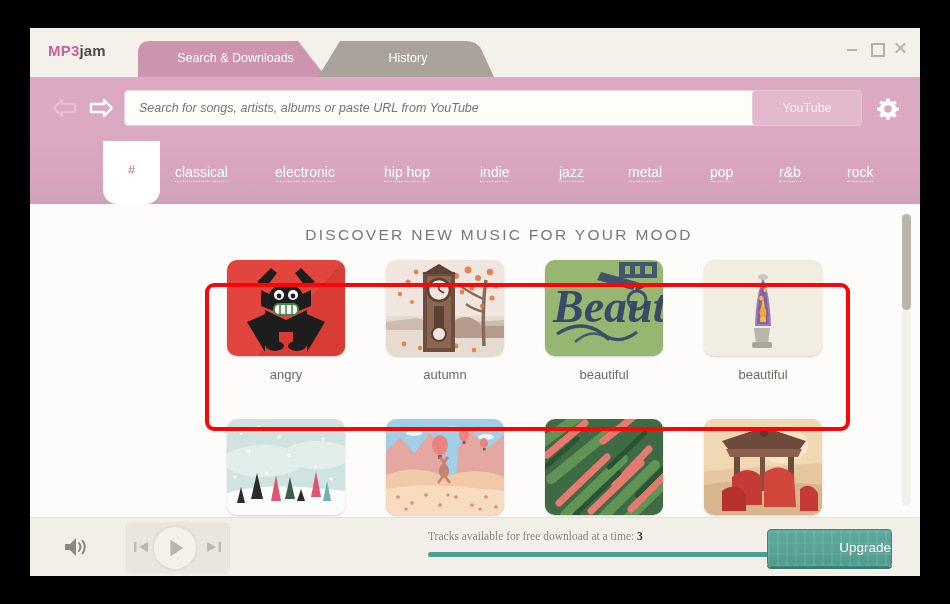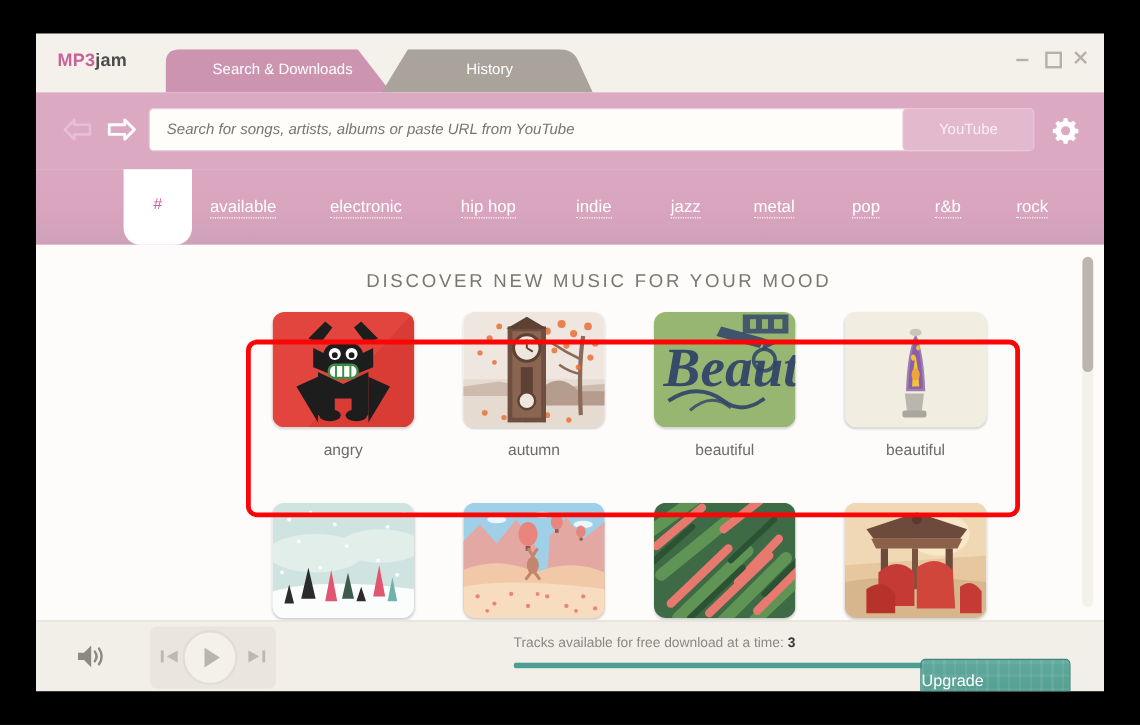--- a/index.html
+++ b/index.html
@@ -152,40 +152,39 @@
     background: #eae6de; border-radius: 6px;
   }
   .tbtn { position: absolute; cursor: pointer; }
   #btn-prev { left: 8px; top: 18px; width: 16px; height: 14px; }
   #btn-next { left: 81px; top: 18px; width: 16px; height: 14px; }
   #btn-play {
     left: 27px; top: 3px; width: 46px; height: 46px;
     border-radius: 50%; background: #f4f1ea; border: 2px solid #e2ded6;
   }
   .dl-label {
-    position: absolute; left: 398px; top: 12px; font-size: 11.5px; color: #8b8781;
+    position: absolute; left: 398px; top: 12px; font-size: 11.5px; color: #8b8781; font-family: Liberation Serif, serif;
   }
   .dl-label b { color: #3a3733; font-weight: bold; }
   .progress {
     position: absolute; left: 398px; top: 34px; width: 365px; height: 5px;
     background: #dfdbd3; border-radius: 3px; overflow: hidden; cursor: pointer;
   }
   .progress > i { display:block; height: 100%; background: #4c9e92; }
   .upgrade {
     position: absolute; left: 737px; top: 11px; width: 125px; height: 38px;
     border-radius: 4px; cursor: pointer;
     background:
       repeating-linear-gradient(90deg, rgba(255,255,255,.07) 0 2px, rgba(0,0,0,0) 2px 9px),
       repeating-linear-gradient(0deg, rgba(255,255,255,.06) 0 2px, rgba(0,0,0,0) 2px 11px),
       linear-gradient(to bottom, #61a99d 0%, #4f9b8e 100%);
     border: 1px solid #3f857a;
     box-shadow: 0 2px 0 #3c7a70;
-    color: #ffffff; font-size: 13.5px; text-align: left; line-height: 36px;
+    color: #ffffff; font-size: 13.5px; text-align: right; line-height: 36px;
     font-family: "Liberation Sans", sans-serif;
-    margin-top: 20px;
   }
 </style>
 </head>
 <body>
 
 <div id="app">
 
   <div class="titlebar">
     <div class="logo">
       <span class="mp3">MP3</span><span class="jam">jam</span>
@@ -223,21 +222,21 @@
     </div>
     <input class="search-input" type="text" placeholder="Search for songs, artists, albums or paste URL from YouTube" style="">
     <button class="search-btn">YouTube</button>
     <svg class="gear" viewBox="0 0 24 24">
       <path fill="#ffffff" d="M12,8.2a3.8,3.8 0 1 0 0,7.6a3.8,3.8 0 1 0 0,-7.6z M10.4,1.5h3.2l.4,2.6 2.2,.95 2.15,-1.5 2.25,2.25 -1.5,2.15 .95,2.2 2.6,.4v3.2l-2.6,.4 -.95,2.2 1.5,2.15 -2.25,2.25 -2.15,-1.5 -2.2,.95 -.4,2.6h-3.2l-.4,-2.6 -2.2,-.95 -2.15,1.5 -2.25,-2.25 1.5,-2.15 -.95,-2.2 -2.6,-.4v-3.2l2.6,-.4 .95,-2.2 -1.5,-2.15 2.25,-2.25 2.15,1.5 2.2,-.95z"></path>
     </svg>
   </div>
 
   <div class="genrebar">
     <div class="genre-active">#</div>
-    <div class="genre" style="left:145px"><span class="u">available</span></div>
+    <div class="genre" style="left:145px"><span class="u">classical</span></div>
     <div class="genre" style="left:354px"><span class="u">hip hop</span></div>
     <div class="genre" style="left:245px"><span class="u">electronic</span></div>
     <div class="genre" style="left:450px"><span class="u">indie</span></div>
     <div class="genre" style="left:529px"><span class="u">jazz</span></div>
     <div class="genre" style="left:598px"><span class="u">metal</span></div>
     <div class="genre" style="left:680px"><span class="u">pop</span></div>
     <div class="genre" style="left:749px"><span class="u">r&amp;b</span></div>
     <div class="genre" style="left:817px"><span class="u">rock</span></div>
   </div>
 

